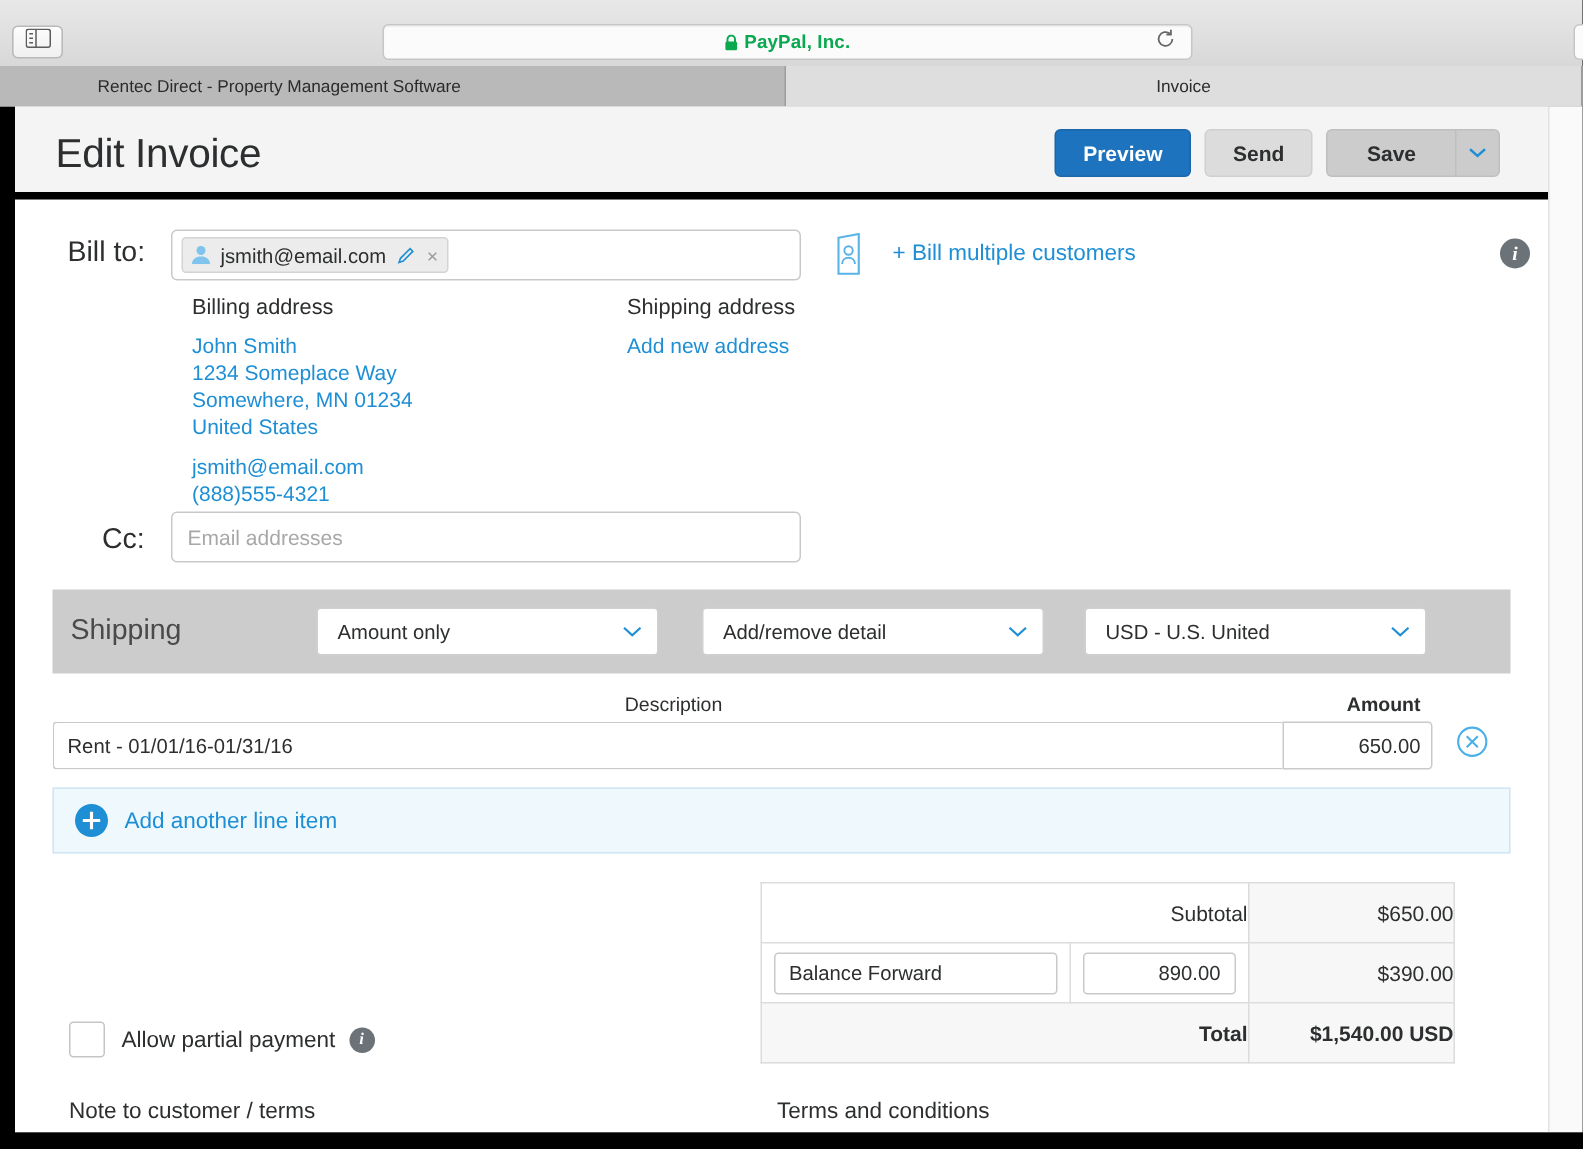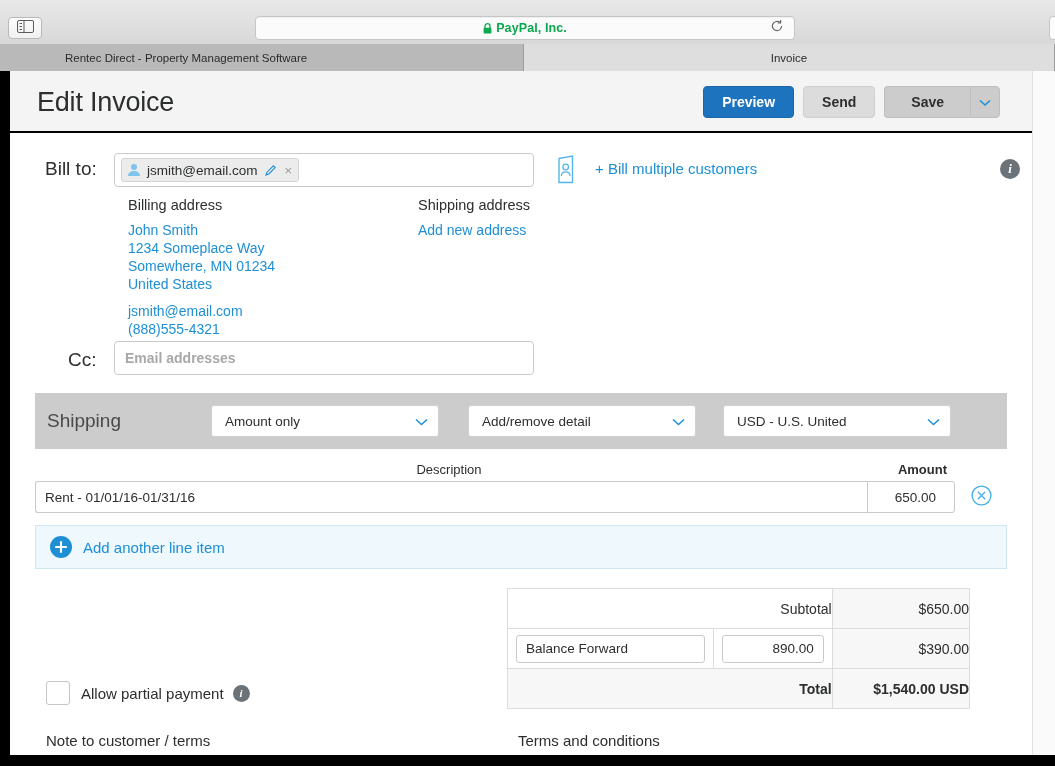--- a/index.html
+++ b/index.html
@@ -76,21 +76,21 @@
     background: #fafafa; border-left: 1px solid #e2e2e2;
   }
   #bottom-black {
     position: absolute; left: 0; top: 755px; width: 1055px; height: 11px;
     background: #000;
   }
 
   
   #page-header {
     position: relative; height: 62px; background: #f4f4f4;
-    border-bottom: 2px solid #000000;
+    border-bottom: 5px solid #000000;
   }
   #page-title {
     position: absolute; left: 27px; top: 16px;
     font-size: 27px; color: #2c2e2f; font-weight: normal; letter-spacing: -.2px;
   }
   #header-actions {
     position: absolute; right: 32px; top: 15px;
     display: flex; align-items: center;
   }
   .btn {
@@ -182,21 +182,20 @@
   .addr-gap { height: 9px; }
 
   
   .row-cc { position: relative; height: 52px; margin-top: -6px; }
   #cc-input {
     position: absolute; left: 104px; top: 0;
     width: 420px; height: 34px;
     background: #fff; border: 1px solid #c9c9c9; border-radius: 4px;
     font-size: 14px; color: #4d7c0f; padding: 0 10px;
     font-family: "Liberation Sans", sans-serif;
-    font-weight: bold;
   }
   #cc-input::placeholder { color: #a8a8a8; }
 
   
   #customize-band {
     position: relative; margin: 0 25px; height: 56px;
     background: #cccccc; display: flex; align-items: center;
   }
   #customize-label {
     position: absolute; left: 12px; top: 17px;
@@ -231,24 +230,24 @@
   .li-header .col-del { width: 52px; }
 
   .li-row { display: flex; align-items: center; height: 32px; margin-top: 4px; }
   .li-desc {
     flex: 1; height: 32px; background: #fff;
     border: 1px solid #c9c9c9; border-right: none; border-radius: 3px 0 0 3px;
     display: flex; align-items: center; padding-left: 9px;
     font-size: 13.5px; color: #2c2e2f;
   }
   .li-amt {
-    width: 88px; height: 32px; background: #fff;
+    width: 100px; height: 32px; background: #fff;
     border: 1px solid #c9c9c9; border-radius: 0 3px 3px 0;
     display: flex; align-items: center; justify-content: flex-end;
-    padding-right: 18px; font-size: 13.5px; color: #2c2e2f;
+    padding-right: 7px; font-size: 13.5px; color: #2c2e2f;
   }
   .li-del { width: 52px; display: flex; align-items: center; justify-content: center; }
 
   #add-line-item {
     margin: 12px 25px 0 25px; height: 44px;
     background: #eef8fd; border: 1px solid #cfe6f4;
     display: flex; align-items: center; padding-left: 14px; cursor: pointer;
   }
   #add-line-plus { width: 22px; height: 22px; margin-right: 11px; }
   #add-line-label { font-size: 15px; color: #1e8fd5; }

